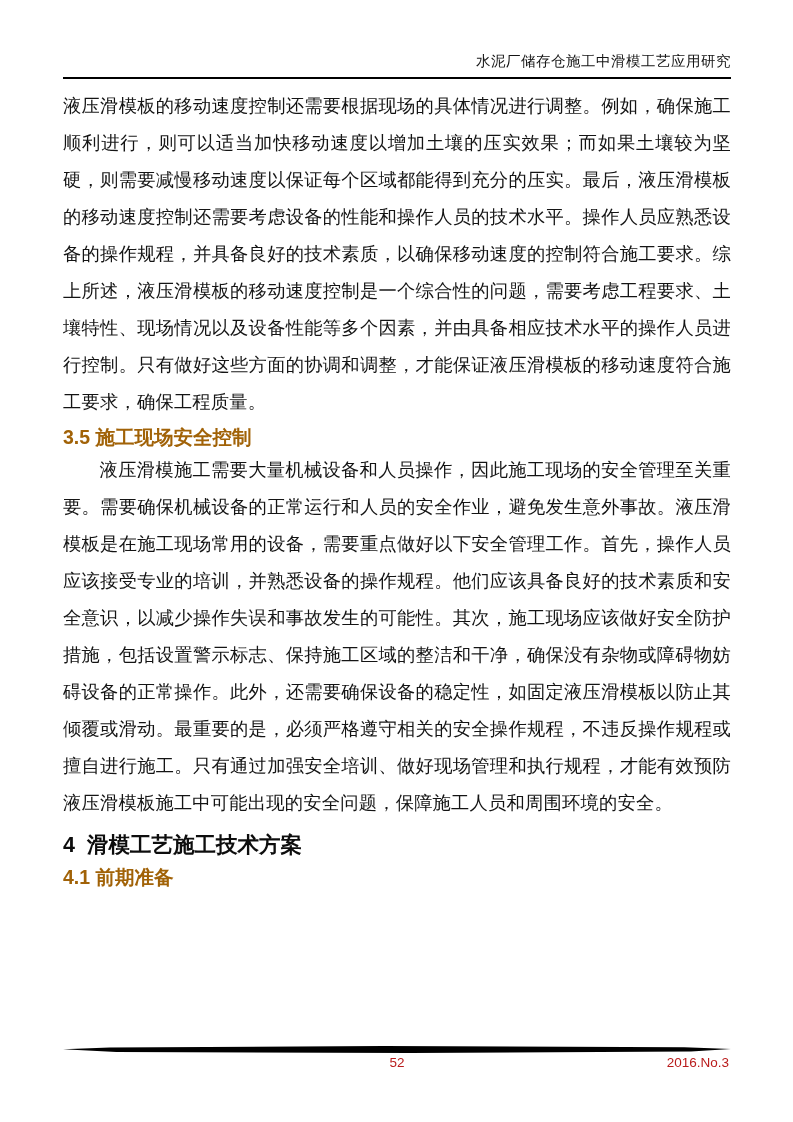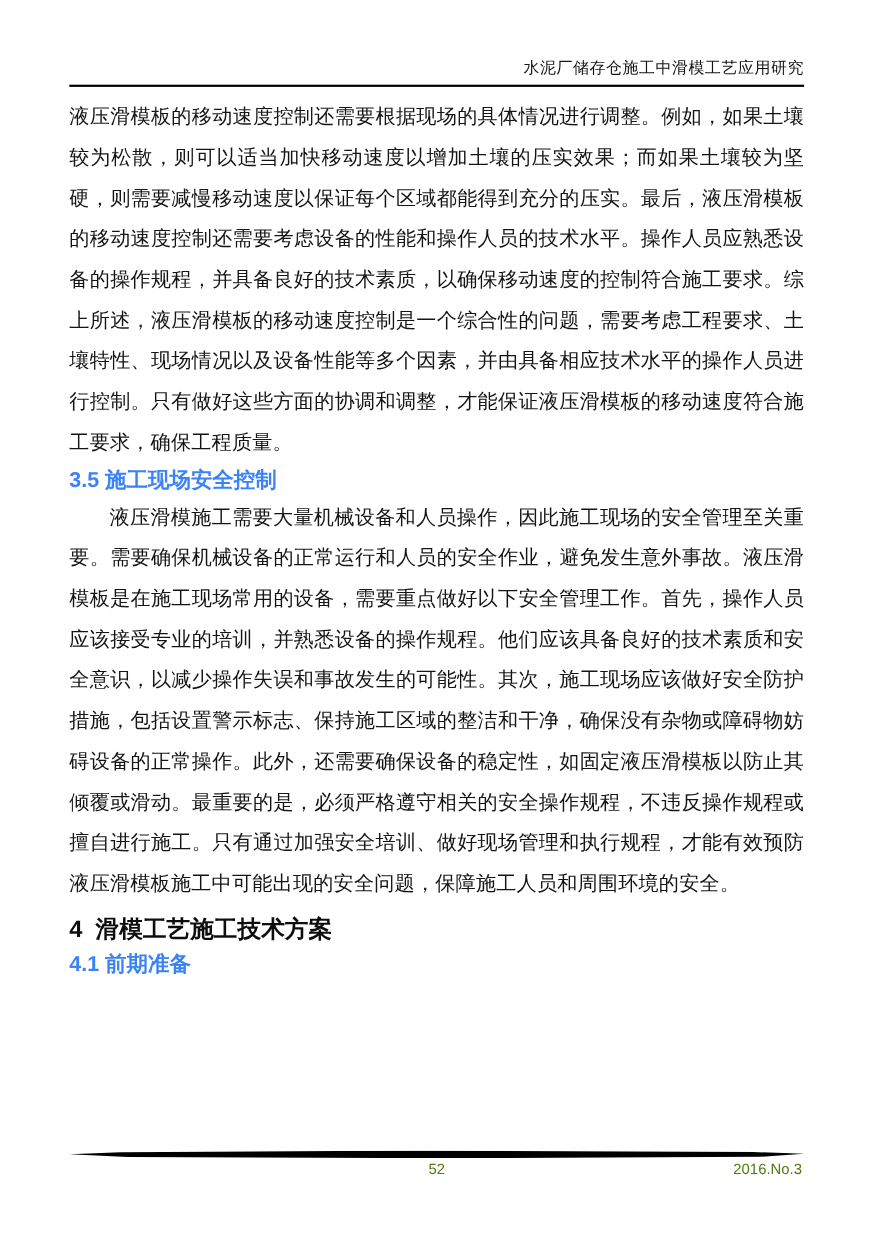--- a/index.html
+++ b/index.html
@@ -50,21 +50,21 @@
   .indent {
     text-indent: 2em;
   }
   .sec-heading {
     margin: 3px 0 2px 0;
     font-family: "Liberation Sans", "DejaVu Sans", sans-serif;
     font-weight: 700;
     font-size: 19.5px;
     line-height: 26px;
     white-space: pre-wrap;
-    color: #3b82f6;
+    color: #a16207;
   }
   .chap-heading {
     margin: 8px 0 4px 0;
     font-family: Liberation Sans, sans-serif;
     font-weight: 700;
     font-size: 21.5px;
     line-height: 30px;
     white-space: pre-wrap;
     color: #0d0d0d;
   }
@@ -79,39 +79,39 @@
     height: 7px;
     background: #000;
     clip-path: polygon(0% 48%, 7% 20%, 48% 0%, 93% 18%, 100% 42%, 94% 80%, 52% 100%, 8% 84%);
   }
   .footer-row {
     position: relative;
     margin-top: 2px;
     font-family: "Liberation Sans", "DejaVu Sans", sans-serif;
     font-size: 13.5px;
     text-align: center;
-    color: #4d7c0f;
+    color: #b91c1c;
   }
   .issue {
     position: absolute;
     right: 2px;
     top: 0;
   }
 </style>
 </head>
 <body>
 
 <div class="page">
 
   <header class="header">
     <div class="header-title">水泥厂储存仓施工中滑模工艺应用研究</div>
   </header>
 
   <main class="content">
-    <p class="body-text">液压滑模板的移动速度控制还需要根据现场的具体情况进行调整。例如，如果土壤较为松散，则可以适当加快移动速度以增加土壤的压实效果；而如果土壤较为坚硬，则需要减慢移动速度以保证每个区域都能得到充分的压实。最后，液压滑模板的移动速度控制还需要考虑设备的性能和操作人员的技术水平。操作人员应熟悉设备的操作规程，并具备良好的技术素质，以确保移动速度的控制符合施工要求。综上所述，液压滑模板的移动速度控制是一个综合性的问题，需要考虑工程要求、土壤特性、现场情况以及设备性能等多个因素，并由具备相应技术水平的操作人员进行控制。只有做好这些方面的协调和调整，才能保证液压滑模板的移动速度符合施工要求，确保工程质量。</p>
+    <p class="body-text">液压滑模板的移动速度控制还需要根据现场的具体情况进行调整。例如，确保施工顺利进行，则可以适当加快移动速度以增加土壤的压实效果；而如果土壤较为坚硬，则需要减慢移动速度以保证每个区域都能得到充分的压实。最后，液压滑模板的移动速度控制还需要考虑设备的性能和操作人员的技术水平。操作人员应熟悉设备的操作规程，并具备良好的技术素质，以确保移动速度的控制符合施工要求。综上所述，液压滑模板的移动速度控制是一个综合性的问题，需要考虑工程要求、土壤特性、现场情况以及设备性能等多个因素，并由具备相应技术水平的操作人员进行控制。只有做好这些方面的协调和调整，才能保证液压滑模板的移动速度符合施工要求，确保工程质量。</p>
 
     <h2 class="sec-heading">3.5 施工现场安全控制</h2>
 
     <p class="body-text indent">液压滑模施工需要大量机械设备和人员操作，因此施工现场的安全管理至关重要。需要确保机械设备的正常运行和人员的安全作业，避免发生意外事故。液压滑模板是在施工现场常用的设备，需要重点做好以下安全管理工作。首先，操作人员应该接受专业的培训，并熟悉设备的操作规程。他们应该具备良好的技术素质和安全意识，以减少操作失误和事故发生的可能性。其次，施工现场应该做好安全防护措施，包括设置警示标志、保持施工区域的整洁和干净，确保没有杂物或障碍物妨碍设备的正常操作。此外，还需要确保设备的稳定性，如固定液压滑模板以防止其倾覆或滑动。最重要的是，必须严格遵守相关的安全操作规程，不违反操作规程或擅自进行施工。只有通过加强安全培训、做好现场管理和执行规程，才能有效预防液压滑模板施工中可能出现的安全问题，保障施工人员和周围环境的安全。</p>
 
     <h1 class="chap-heading">4  滑模工艺施工技术方案</h1>
 
     <h2 class="sec-heading">4.1 前期准备</h2>
 
   </main>

